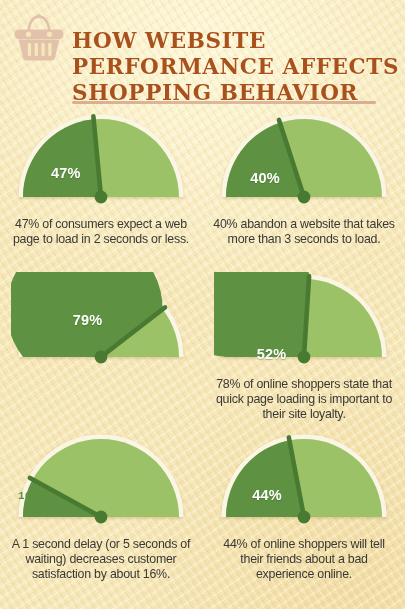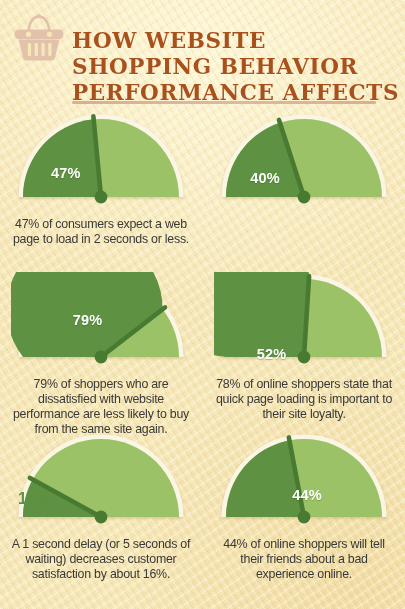--- a/index.html
+++ b/index.html
@@ -128,23 +128,23 @@
     font-weight: bold;
     font-size: 14.5px;
     letter-spacing: 0.2px;
     text-shadow: 0 1px 1px rgba(40,70,20,0.30);
     pointer-events: none;
   }
   
   .pct-outside {
     position: absolute;
     color: #5e9141;
-    font-family: Liberation Sans, sans-serif;
+    font-family: Liberation Mono, monospace;
     font-weight: bold;
-    font-size: 16px;
+    font-size: 11px;
     letter-spacing: 0.2px;
     left: 18px;
     top: 58px;
     pointer-events: none;
   }
 
   .caption {
     margin: 9px auto 0 auto;
     width: 186px;
     text-align: center;
@@ -173,22 +173,22 @@
       <circle cx="17.5" cy="22.3" r="2.6" fill="#f6e7b8"></circle>
       <circle cx="38.5" cy="22.3" r="2.6" fill="#f6e7b8"></circle>
       <rect x="16.8" y="31.0" width="3.3" height="13.0" rx="1.2" fill="#f6e7b8"></rect>
       <rect x="23.6" y="31.0" width="3.3" height="13.0" rx="1.2" fill="#f6e7b8"></rect>
       <rect x="30.4" y="31.0" width="3.3" height="13.0" rx="1.2" fill="#f6e7b8"></rect>
       <rect x="37.2" y="31.0" width="3.3" height="13.0" rx="1.2" fill="#f6e7b8"></rect>
     </svg>
 
     <h1 id="title">
       <span class="tline">How Website</span>
+      <span class="tline">Performance Affects</span>
       <span class="tline">Shopping Behavior</span>
-      <span class="tline">Performance Affects</span>
     </h1>
 
     <div id="title-divider"></div>
   </div>
 
   <div id="grid">
 
     <div class="cell col-l row-1">
       <div class="gauge-wrap">
           <svg class="gauge-svg" width="180" height="92" viewBox="0 0 180 92">
@@ -217,39 +217,39 @@
               </filter>
             </defs>
             <path d="M 90 85 L 7.5 84.99999999999999 A 82.5 82.5 0 1 1 172.5 85 Z" fill="#fbf6e4" filter="url(#gauge-40-shadow)"></path>
             <path d="M 90 85 L 12 84.99999999999999 A 78 78 0 1 1 168 85 Z" fill="#9cc267"></path>
             <path d="M 90 85 L 12 84.99999999999999 A 78 78 0 0 1 65.8966744387541 10.817591728978016 Z" fill="#5e9141"></path>
             <line x1="90" y1="85" x2="64.96962345562926" y2="7.964422180092555" stroke="#497a31" stroke-width="4.6" stroke-linecap="round"></line>
             <circle cx="90" cy="85" r="6.4" fill="#497a31"></circle>
           </svg>
           <div class="pct-inside" style="left: 62.0796px; top: 65.589px; transform: translate(-50%, -50%);">40%</div>
         </div>
+      <div class="caption">40% abandon a website that takes more than 3 seconds to load.</div>
     </div>
 
     <div class="cell col-l row-2">
       <div class="gauge-wrap">
           <svg class="gauge-svg" width="180" height="92" viewBox="0 0 180 92">
             <defs>
               <filter id="gauge-79-shadow" x="-25%" y="-25%" width="150%" height="160%">
                 <feDropShadow dx="0" dy="1.4" stdDeviation="1.6" flood-color="#b59a5c" flood-opacity="0.45"></feDropShadow>
               </filter>
             </defs>
             <path d="M 90 85 L 7.5 84.99999999999999 A 82.5 82.5 0 1 1 172.5 85 Z" fill="#fbf6e4" filter="url(#gauge-79-shadow)"></path>
             <path d="M 90 85 L 12 84.99999999999999 A 78 78 0 1 1 168 85 Z" fill="#9cc267"></path>
             <path d="M 90 85 L 12 84.99999999999999 A 78 78 0 1 1 151.63209096530386 37.193249815067844 Z" fill="#5e9141"></path>
             <line x1="90" y1="85" x2="154.00255600243094" y2="35.35452865410891" stroke="#497a31" stroke-width="4.6" stroke-linecap="round"></line>
             <circle cx="90" cy="85" r="6.4" fill="#497a31"></circle>
           </svg>
           <div class="pct-inside" style="left: 87.4426px; top: 48.2824px; transform: translate(-50%, -50%);">79%</div>
         </div>
-      <div class="caption">79% of shoppers who are dissatisfied with website performance are less likely to buy from the same site again.</div>
     </div>
 
     <div class="cell col-r row-2">
       <div class="gauge-wrap">
           <svg class="gauge-svg" width="180" height="92" viewBox="0 0 180 92">
             <defs>
               <filter id="gauge-52-shadow" x="-25%" y="-25%" width="150%" height="160%">
                 <feDropShadow dx="0" dy="1.4" stdDeviation="1.6" flood-color="#b59a5c" flood-opacity="0.45"></feDropShadow>
               </filter>
             </defs>
@@ -290,19 +290,19 @@
               <filter id="gauge-44-shadow" x="-25%" y="-25%" width="150%" height="160%">
                 <feDropShadow dx="0" dy="1.4" stdDeviation="1.6" flood-color="#b59a5c" flood-opacity="0.45"></feDropShadow>
               </filter>
             </defs>
             <path d="M 90 85 L 7.5 84.99999999999999 A 82.5 82.5 0 1 1 172.5 85 Z" fill="#fbf6e4" filter="url(#gauge-44-shadow)"></path>
             <path d="M 90 85 L 12 84.99999999999999 A 78 78 0 1 1 168 85 Z" fill="#9cc267"></path>
             <path d="M 90 85 L 12 84.99999999999999 A 78 78 0 0 1 75.38425746231346 8.381594443162285 Z" fill="#5e9141"></path>
             <line x1="90" y1="85" x2="74.82211351855629" y2="5.434732690976219" stroke="#497a31" stroke-width="4.6" stroke-linecap="round"></line>
             <circle cx="90" cy="85" r="6.4" fill="#497a31"></circle>
           </svg>
-          <div class="pct-inside" style="left: 64.1086px; top: 63.1111px; transform: translate(-50%, -50%); margin-left: 40px;">44%</div>
+          <div class="pct-inside" style="left: 64.1086px; top: 63.1111px; transform: translate(-50%, -50%);">44%</div>
         </div>
       <div class="caption">44% of online shoppers will tell their friends about a bad experience online.</div>
     </div>
 
   </div>
 </div>
 
 </body></html>

